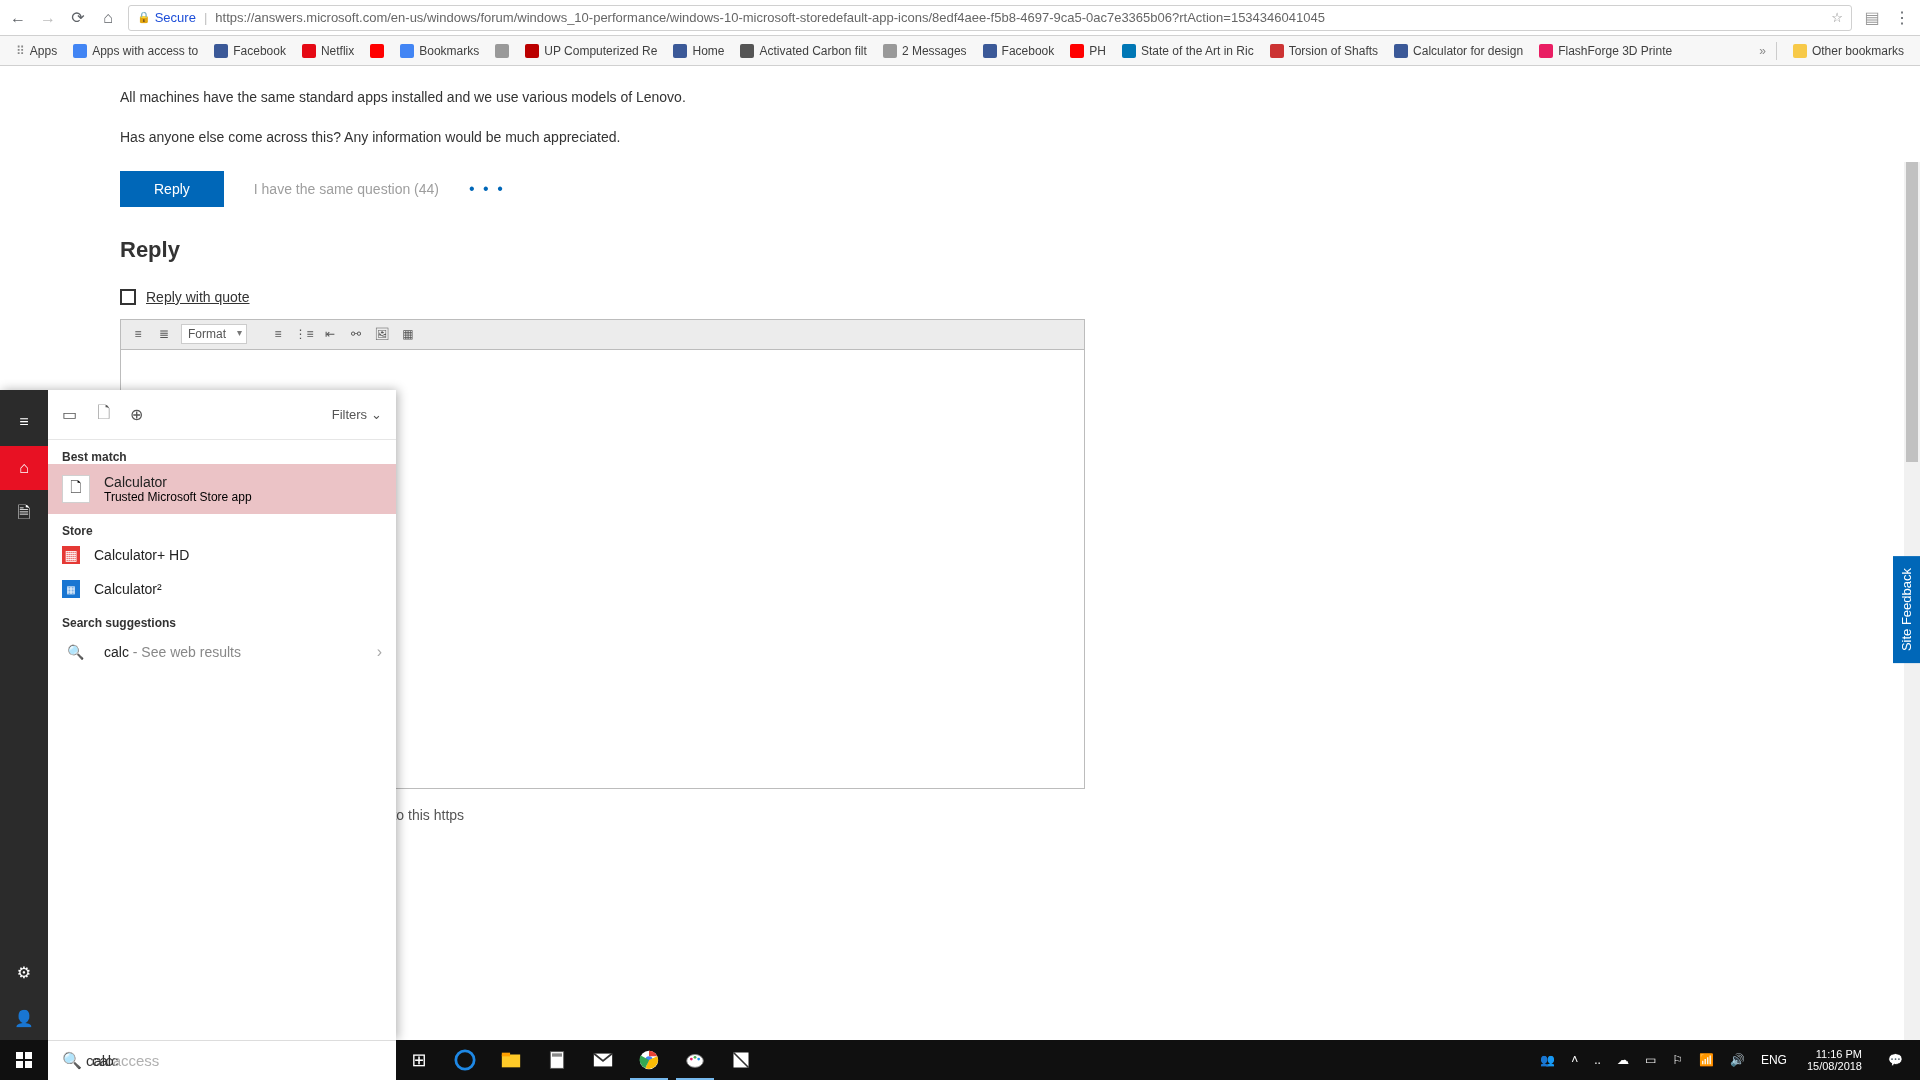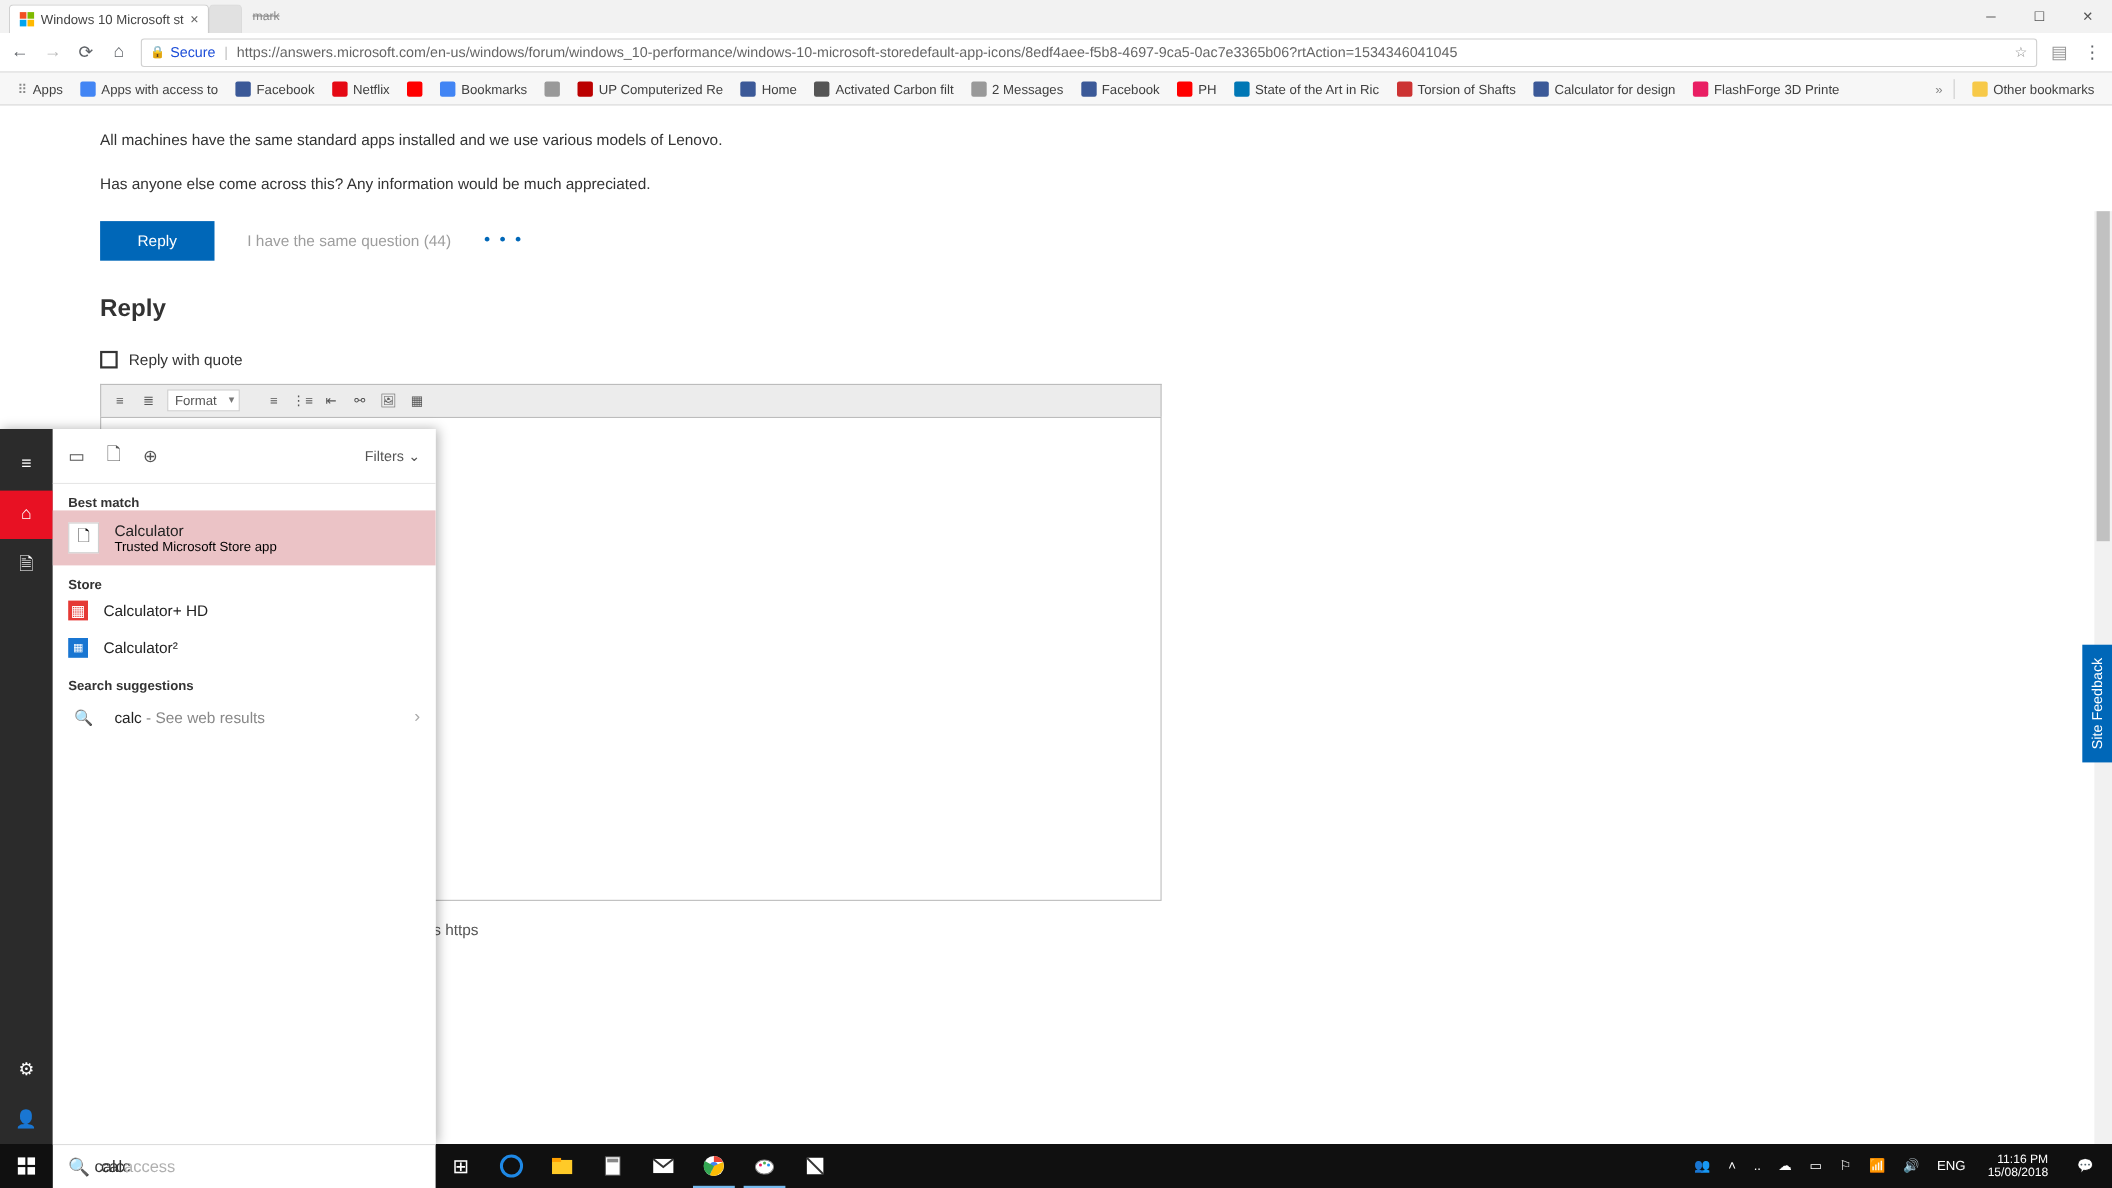--- a/index.html
+++ b/index.html
@@ -30,28 +30,28 @@
 .star { margin-left: auto; color: #888; }
 
 .bookbar { height: 30px; background: #f7f7f7; border-bottom: 1px solid #d0d0d0; display: flex; align-items: center; padding: 0 10px; gap: 4px; font-size: 12px; color: #404040; }
 .bm { display: flex; align-items: center; gap: 5px; padding: 2px 6px; white-space: nowrap; cursor: pointer; }
 .bm-ico { width: 14px; height: 14px; display: inline-block; border-radius: 2px; }
 .bm-sep { margin-left: auto; color: #888; }
 .bm-divider { width: 1px; height: 18px; background: #ccc; margin: 0 6px; }
 
 
 .page { flex: 1; background: #fff; position: relative; overflow: hidden; }
-.content { padding: 20px 0 0 91px; color: #333; font-size: 14px; }
+.content { padding: 20px 0 0 120px; color: #333; font-size: 14px; }
 .content p { margin-bottom: 18px; line-height: 1.6; }
 .actions { display: flex; align-items: center; gap: 30px; margin: 22px 0 30px; }
 .reply-btn { background: #0067b8; color: #fff; border: none; padding: 10px 34px; font-size: 14px; cursor: pointer; }
 .same-q { color: #9e9e9e; font-size: 14px; }
 .dots { color: #0067b8; letter-spacing: 2px; font-size: 16px; }
 .reply-h { font-size: 22px; font-weight: 600; margin-bottom: 26px; }
-.chk-row { display: flex; align-items: center; gap: 10px; margin-bottom: 14px; }
+.chk-row { display: flex; align-items: center; gap: 10px; margin-bottom: 14px; text-decoration: underline; }
 .chk { width: 16px; height: 16px; border: 2px solid #333; }
 .editor-wrap { width: 965px; }
 .toolbar { background: #ececec; border: 1px solid #bcbcbc; border-bottom: none; height: 30px; display: flex; align-items: center; padding: 0 6px; gap: 6px; font-size: 12px; color: #555; }
 .toolbar .grp { display: flex; gap: 4px; align-items: center; }
 .toolbar .tb { width: 22px; height: 22px; display: flex; align-items: center; justify-content: center; border-radius: 2px; cursor: pointer; }
 .format-sel { border: 1px solid #ccc; background: #fff; padding: 2px 20px 2px 6px; position: relative; }
 .format-sel::after { content: "▾"; position: absolute; right: 4px; color: #777; font-size: 10px; }
 .editor-body { width: 965px; height: 440px; border: 1px solid #bcbcbc; background: #fff; }
 .truncated-text { color: #555; font-size: 14px; margin-top: 18px; margin-left: 246px; }
 
@@ -102,41 +102,20 @@
 
 
 .vscroll { position: absolute; right: 0; top: 96px; bottom: 40px; width: 16px; background: #f1f1f1; }
 .vscroll-thumb { position: absolute; left: 2px; right: 2px; top: 0; height: 300px; background: #c1c1c1; }
 </style>
 </head>
 <body>
 
 <div class="chrome-window">
 
-  <div class="titlebar">
-    <div class="tab-strip">
-      <div class="tab">
-        <span class="favicon">
-          <span style="background:#f25022"></span>
-            <span style="background:#7fba00"></span>
-          <span style="background:#00a4ef"></span>
-            <span style="background:#ffb900"></span>
-        </span>
-        <span class="tab-title">Windows 10 Microsoft st</span>
-        <span class="tab-close">×</span>
-      </div>
-      <div class="tab inactive"></div>
-    </div>
-    <span class="user-badge">mark</span>
-    <div class="win-controls">
-      <div>─</div>
-      <div>☐</div>
-      <div>✕</div>
-    </div>
-  </div>
 
   <div class="addrbar">
     <span class="nav-ico">←</span>
     <span class="nav-ico disabled">→</span>
     <span class="nav-ico">⟳</span>
     <span class="nav-ico">⌂</span>
     <div class="omnibox">
       <span class="secure">Secure</span>
       <span class="url-sep">|</span>
       <span class="url-text">https://answers.microsoft.com/en-us/windows/forum/windows_10-performance/windows-10-microsoft-storedefault-app-icons/8edf4aee-f5b8-4697-9ca5-0ac7e3365b06?rtAction=1534346041045</span>

